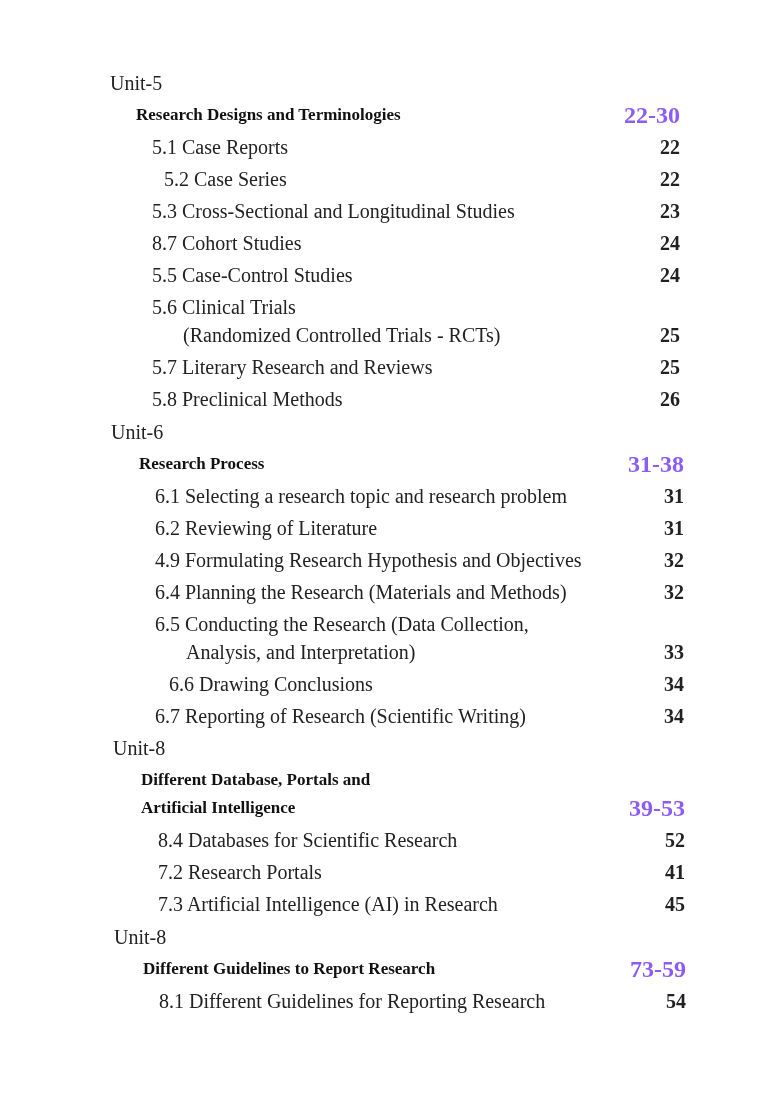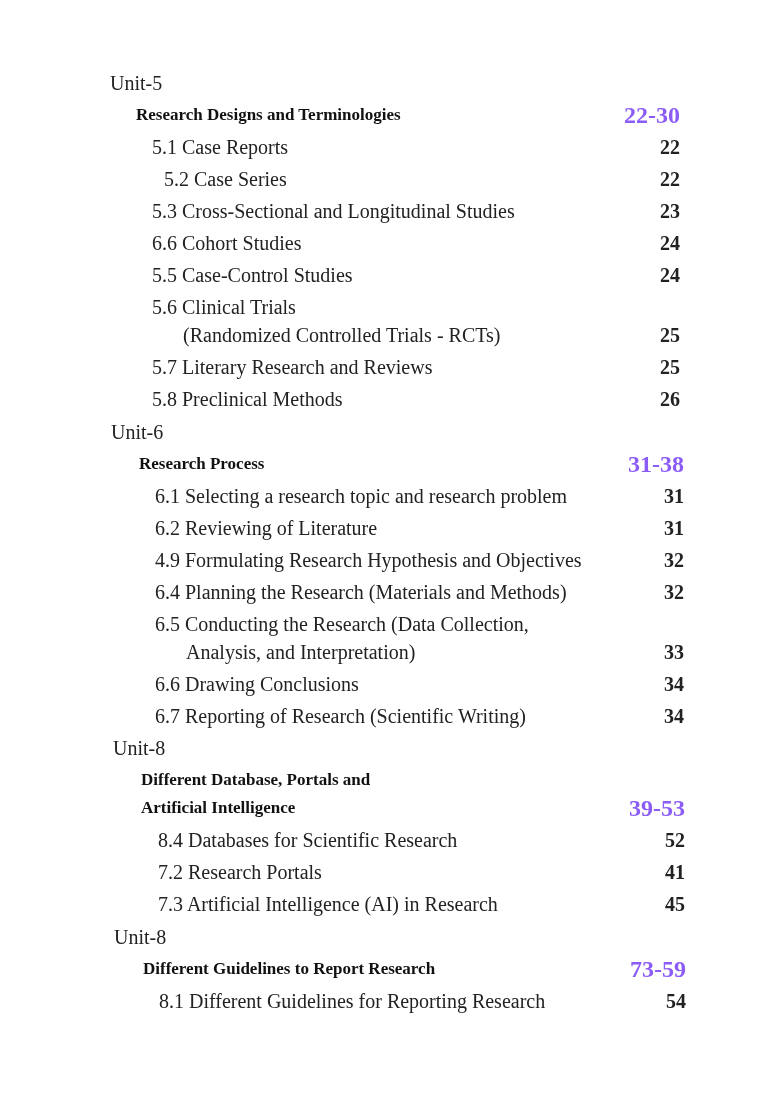--- a/index.html
+++ b/index.html
@@ -67,21 +67,21 @@
 
   <div class="row entry" style="left:152px; top:132px;">5.1 Case Reports</div>
   <div class="page" style="right:100px; top:132px;">22</div>
 
   <div class="row entry" style="left:152px; top:164px;margin-left:12px;">5.2 Case Series</div>
   <div class="page" style="right:100px; top:164px;">22</div>
 
   <div class="row entry" style="left:152px; top:196px;">5.3 Cross-Sectional and Longitudinal Studies</div>
   <div class="page" style="right:100px; top:196px;">23</div>
 
-  <div class="row entry" style="left:152px; top:228px;">6.6 Cohort Studies</div>
+  <div class="row entry" style="left:152px; top:228px;">8.7 Cohort Studies</div>
   <div class="page" style="right:100px; top:228px;">24</div>
 
   <div class="row entry" style="left:152px; top:260px;">5.5 Case-Control Studies</div>
   <div class="page" style="right:100px; top:260px;">24</div>
 
   <div class="row entry" style="left:152px; top:292px;">5.6 Clinical Trials</div>
   <div class="row entry" style="left:183px; top:320px;">(Randomized Controlled Trials - RCTs)</div>
   <div class="page" style="right:100px; top:320px;">25</div>
 
   <div class="row entry" style="left:152px; top:352px;">5.7 Literary Research and Reviews</div>
@@ -103,21 +103,21 @@
   <div class="row entry" style="left:155px; top:545px;">4.9 Formulating Research Hypothesis and Objectives</div>
   <div class="page" style="right:96px; top:545px;">32</div>
 
   <div class="row entry" style="left:155px; top:577px;">6.4 Planning the Research (Materials and Methods)</div>
   <div class="page" style="right:96px; top:577px;">32</div>
 
   <div class="row entry" style="left:155px; top:609px;">6.5 Conducting the Research (Data Collection,</div>
   <div class="row entry" style="left:186px; top:637px;">Analysis, and Interpretation)</div>
   <div class="page" style="right:96px; top:637px;">33</div>
 
-  <div class="row entry" style="left:155px; top:669px;text-align:center;">6.6 Drawing Conclusions</div>
+  <div class="row entry" style="left:169px; top:669px;text-align:center;">6.6 Drawing Conclusions</div>
   <div class="page" style="right:96px; top:669px;">34</div>
 
   <div class="row entry" style="left:155px; top:701px;">6.7 Reporting of Research (Scientific Writing)</div>
   <div class="page" style="right:96px; top:701px;">34</div>
 
   <div class="row unit-label" style="left:113px; top:733px;">Unit-8</div>
   <div class="row unit-title" style="left:141px; top:765px;">Different Database, Portals and</div>
   <div class="row unit-title" style="left:141px; top:793px;">Artificial Intelligence</div>
   <div class="page bold" style="right:95px; top:793px;">39-53</div>
 

